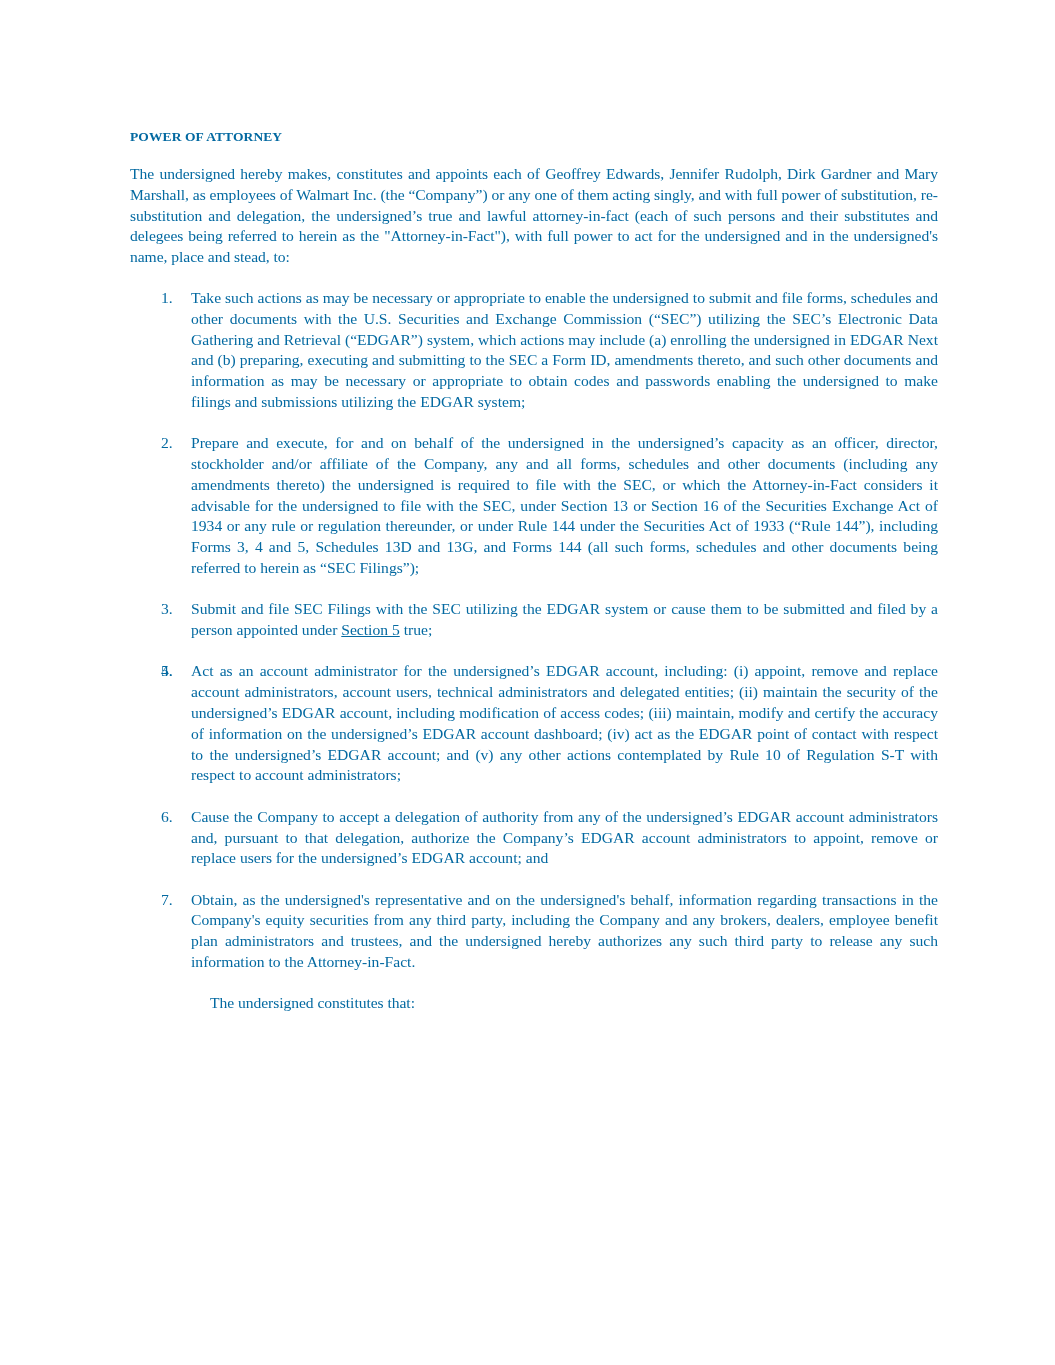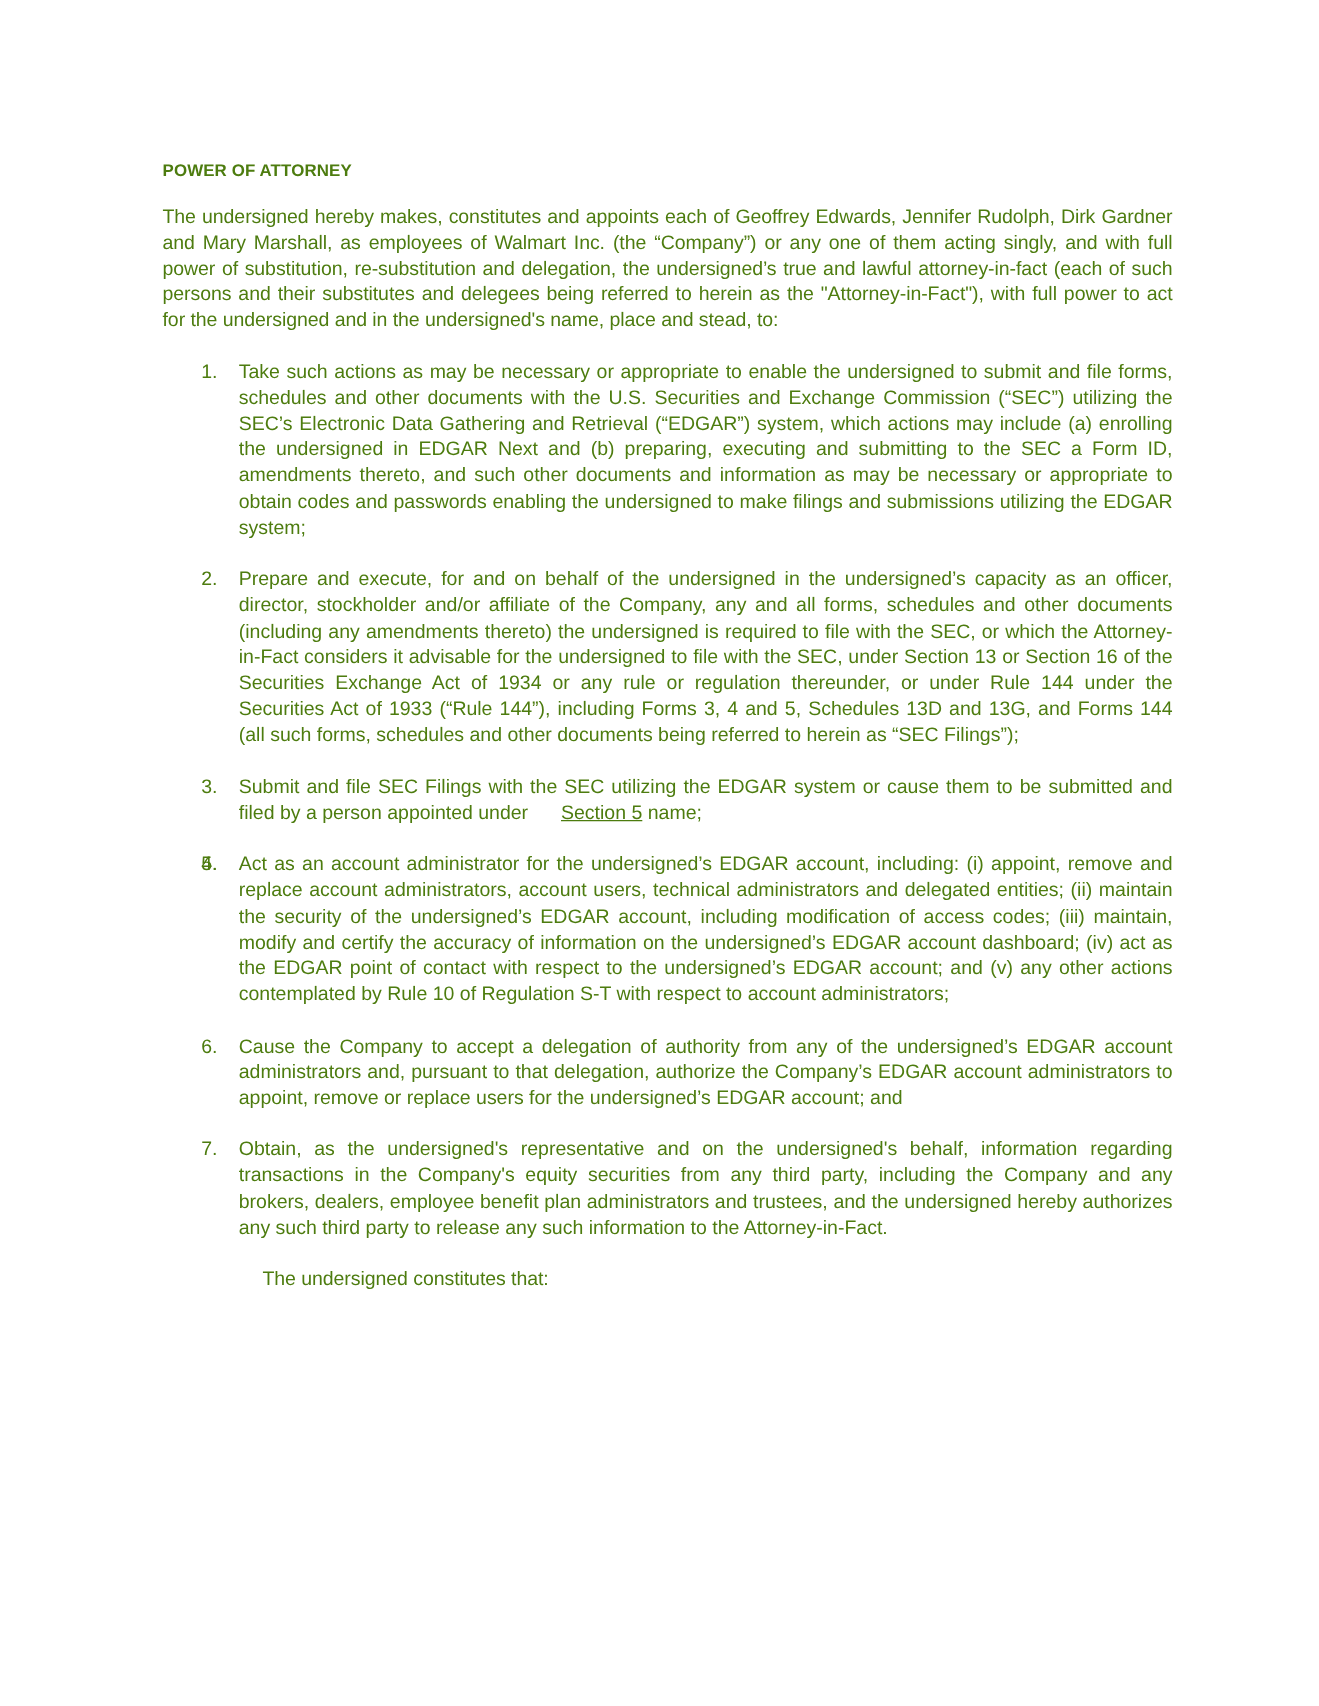--- a/index.html
+++ b/index.html
@@ -1,38 +1,38 @@
 <!DOCTYPE html>
 <html><head>
 <meta charset="utf-8">
 <style>
   html, body { margin: 0; padding: 0; background: #ffffff; }
   body { width: 1055px; height: 1365px; position: relative; overflow: hidden; }
   .page {
     position: absolute; left: 130px; top: 128px; width: 808px;
-    font-family: Liberation Sans, sans-serif; color: #4d7c0f;
+    font-family: Liberation Serif, serif; color: #0369a1;
     font-size: 15.6px; line-height: 20.8px;
   }
   .title { font-weight: bold; font-size: 13.5px; letter-spacing: 0.1px; margin: 0 0 18px 0; line-height: 18px; }
   .para { text-align: justify; margin: 0 0 20px 0; letter-spacing: -0.05px; }
   ol { list-style: none; margin: 0; padding: 0; }
   li { position: relative; padding-left: 61px; margin: 0 0 20.5px 0; text-align: justify; }
   .num { position: absolute; left: 31px; top: 0; }
-  .u { text-decoration: underline; margin-left: 22px; }
+  .u { text-decoration: underline; }
   .ack { padding-left: 80px; margin-top: 0; }
 </style>
 </head>
 <body>
 
 <div class="page">
   <div class="title">POWER OF ATTORNEY</div>
   <p class="para">The undersigned hereby makes, constitutes and appoints each of Geoffrey Edwards, Jennifer Rudolph, Dirk Gardner and Mary Marshall, as employees of Walmart Inc. (the “Company”) or any one of them acting singly, and with full power of substitution, re-substitution and delegation, the undersigned’s true and lawful attorney-in-fact (each of such persons and their substitutes and delegees being referred to herein as the "Attorney-in-Fact"), with full power to act for the undersigned and in the undersigned's name, place and stead, to:</p>
   <ol>
     <li><span class="num">1.</span><span>Take such actions as may be necessary or appropriate to enable the undersigned to submit and file forms, schedules and other documents with the U.S. Securities and Exchange Commission (“SEC”) utilizing the SEC’s Electronic Data Gathering and Retrieval (“EDGAR”) system, which actions may include (a) enrolling the undersigned in EDGAR Next and (b) preparing, executing and submitting to the SEC a Form ID, amendments thereto, and such other documents and information as may be necessary or appropriate to obtain codes and passwords enabling the undersigned to make filings and submissions utilizing the EDGAR system;</span></li>
     <li><span class="num">2.</span><span>Prepare and execute, for and on behalf of the undersigned in the undersigned’s capacity as an officer, director, stockholder and/or affiliate of the Company, any and all forms, schedules and other documents (including any amendments thereto) the undersigned is required to file with the SEC, or which the Attorney-in-Fact considers it advisable for the undersigned to file with the SEC, under Section 13 or Section 16 of the Securities Exchange Act of 1934 or any rule or regulation thereunder, or under Rule 144 under the Securities Act of 1933 (“Rule 144”), including Forms 3, 4 and 5, Schedules 13D and 13G, and Forms 144 (all such forms, schedules and other documents being referred to herein as “SEC Filings”);</span></li>
-    <li><span class="num">3.</span><span>Submit and file SEC Filings with the SEC utilizing the EDGAR system or cause them to be submitted and filed by a person appointed under </span><span class="u">Section 5</span><span> name;</span></li>
+    <li><span class="num">3.</span><span>Submit and file SEC Filings with the SEC utilizing the EDGAR system or cause them to be submitted and filed by a person appointed under </span><span class="u">Section 5</span><span> true;</span></li>
     <li><span class="num">4.</span></li>
     <li><span class="num">5.</span><span>Act as an account administrator for the undersigned’s EDGAR account, including: (i) appoint, remove and replace account administrators, account users, technical administrators and delegated entities; (ii) maintain the security of the undersigned’s EDGAR account, including modification of access codes; (iii) maintain, modify and certify the accuracy of information on the undersigned’s EDGAR account dashboard; (iv) act as the EDGAR point of contact with respect to the undersigned’s EDGAR account; and (v) any other actions contemplated by Rule 10 of Regulation S-T with respect to account administrators;</span></li>
     <li><span class="num">6.</span><span>Cause the Company to accept a delegation of authority from any of the undersigned’s EDGAR account administrators and, pursuant to that delegation, authorize the Company’s EDGAR account administrators to appoint, remove or replace users for the undersigned’s EDGAR account; and</span></li>
     <li><span class="num">7.</span><span>Obtain, as the undersigned's representative and on the undersigned's behalf, information regarding transactions in the Company's equity securities from any third party, including the Company and any brokers, dealers, employee benefit plan administrators and trustees, and the undersigned hereby authorizes any such third party to release any such information to the Attorney-in-Fact.</span></li>
   </ol>
   <p class="para ack">The undersigned constitutes that:</p>
 </div>
 
 </body></html>

